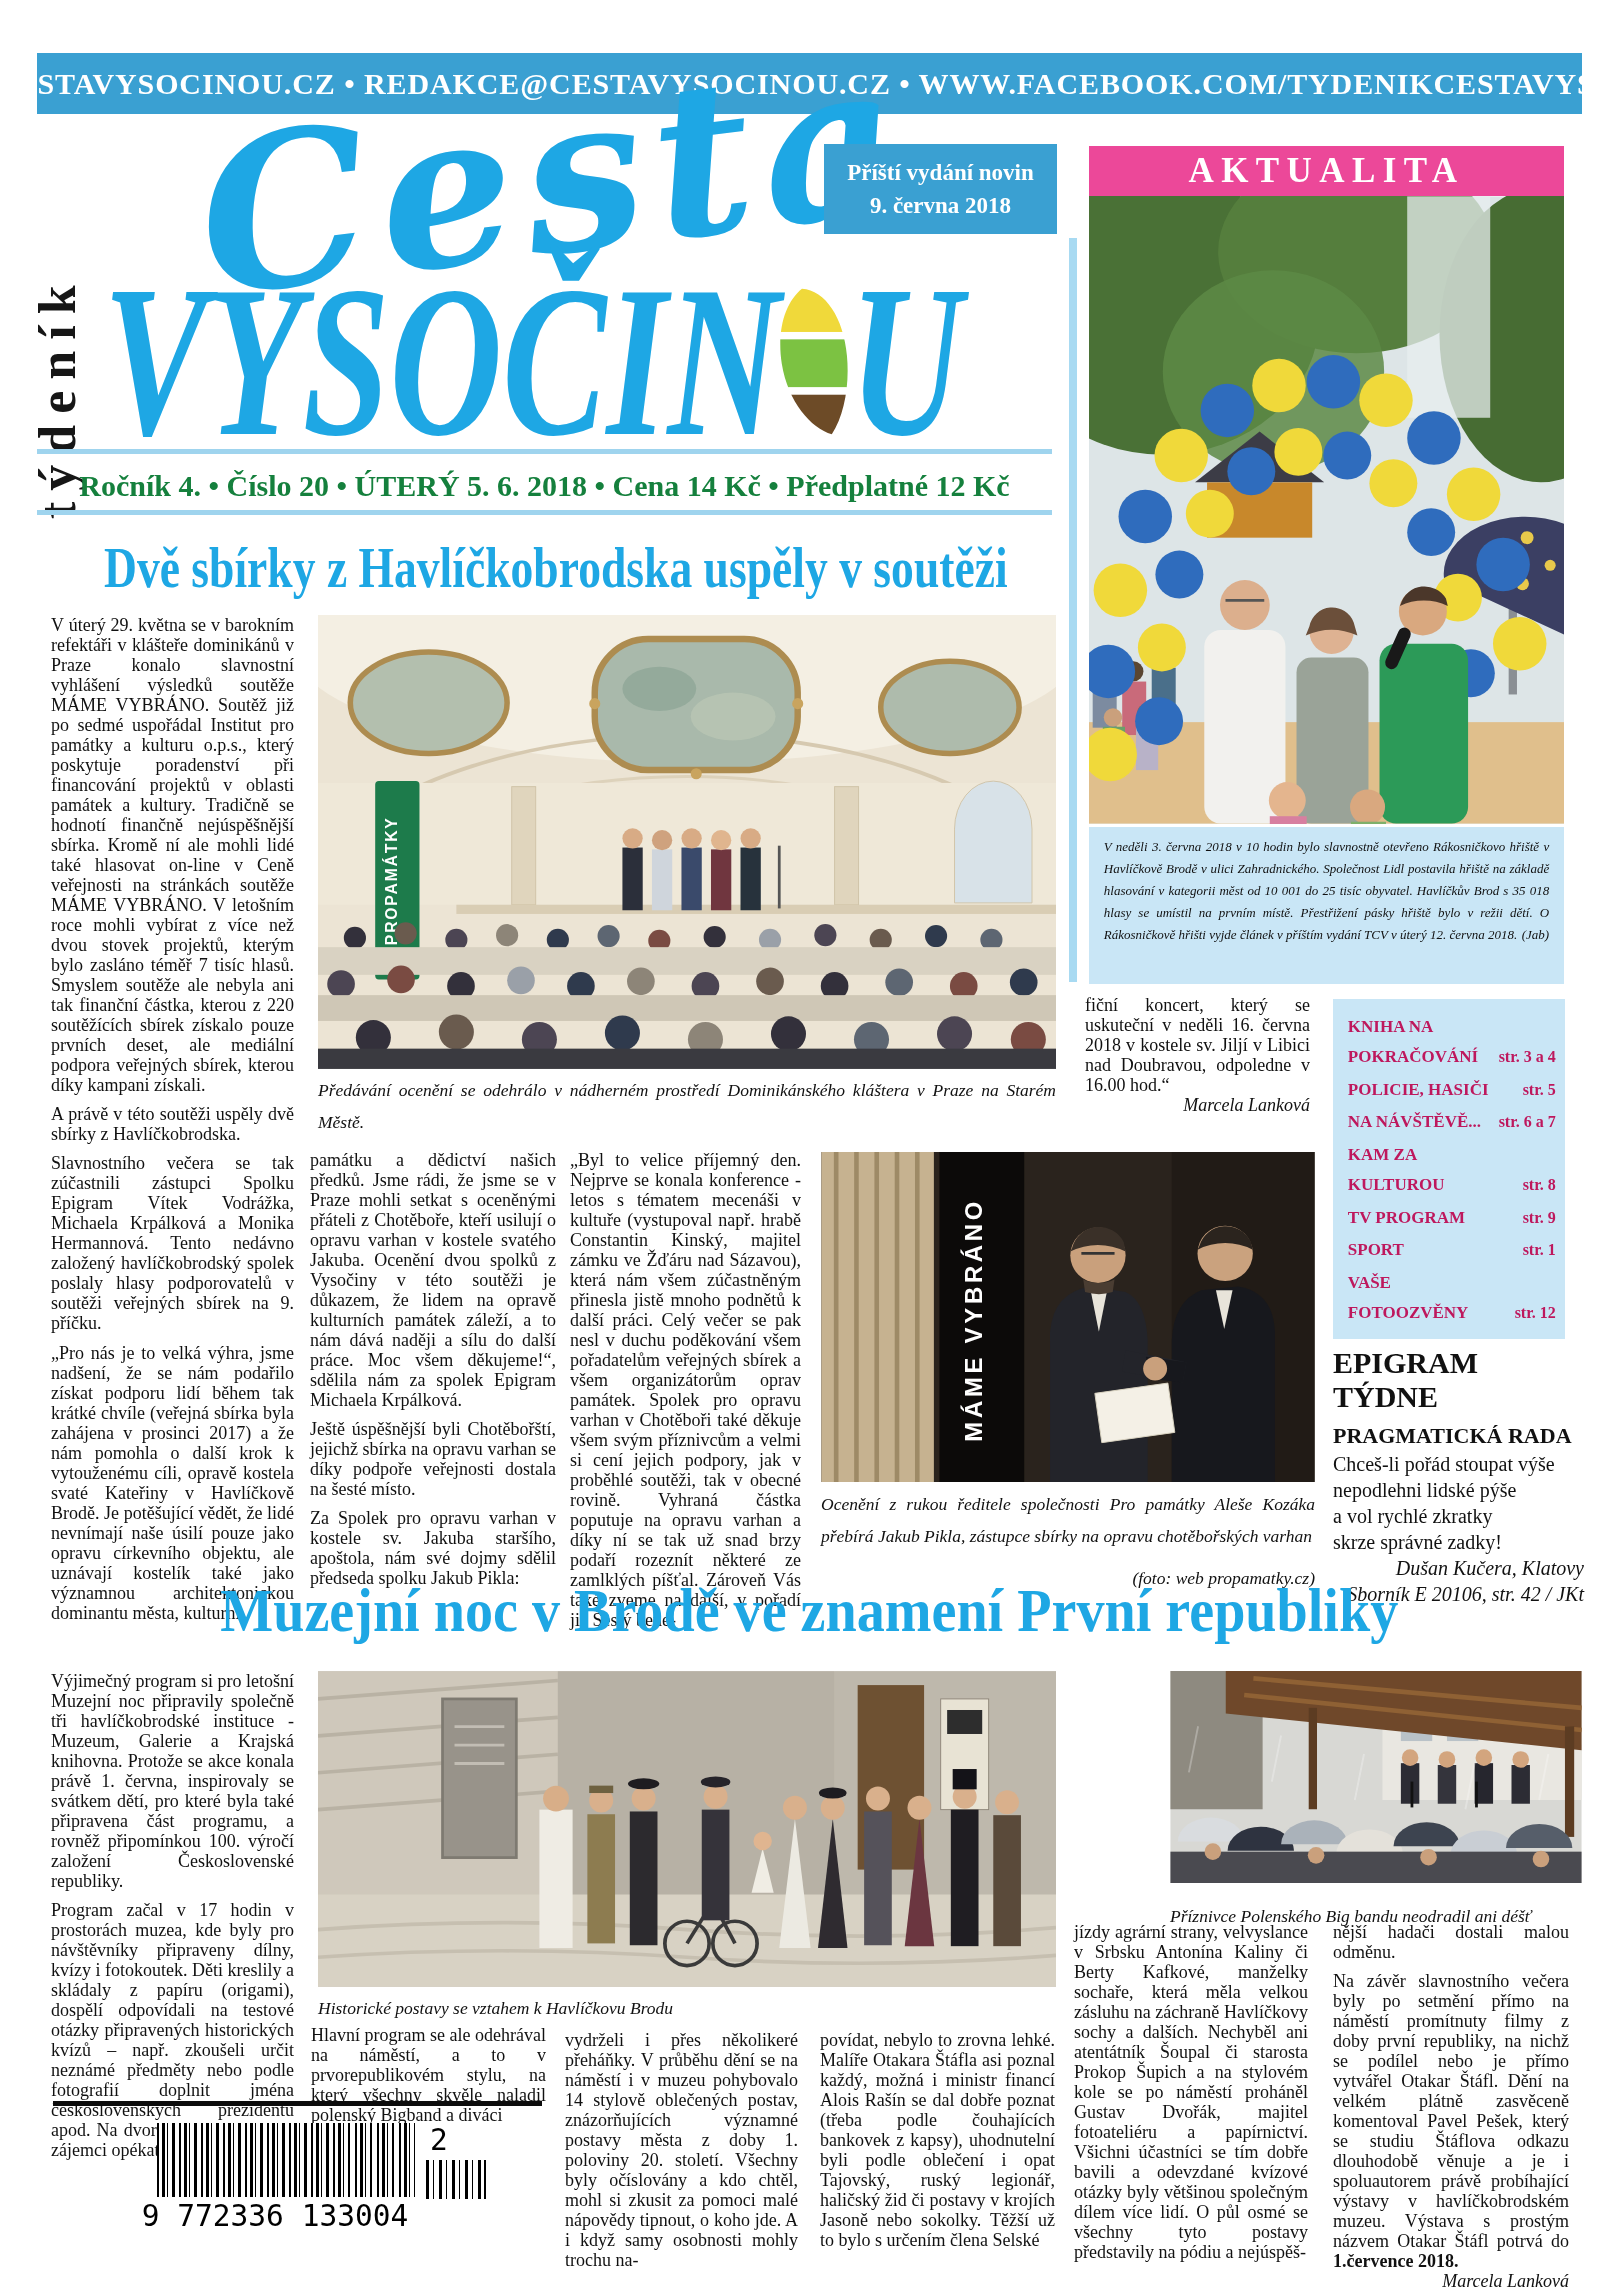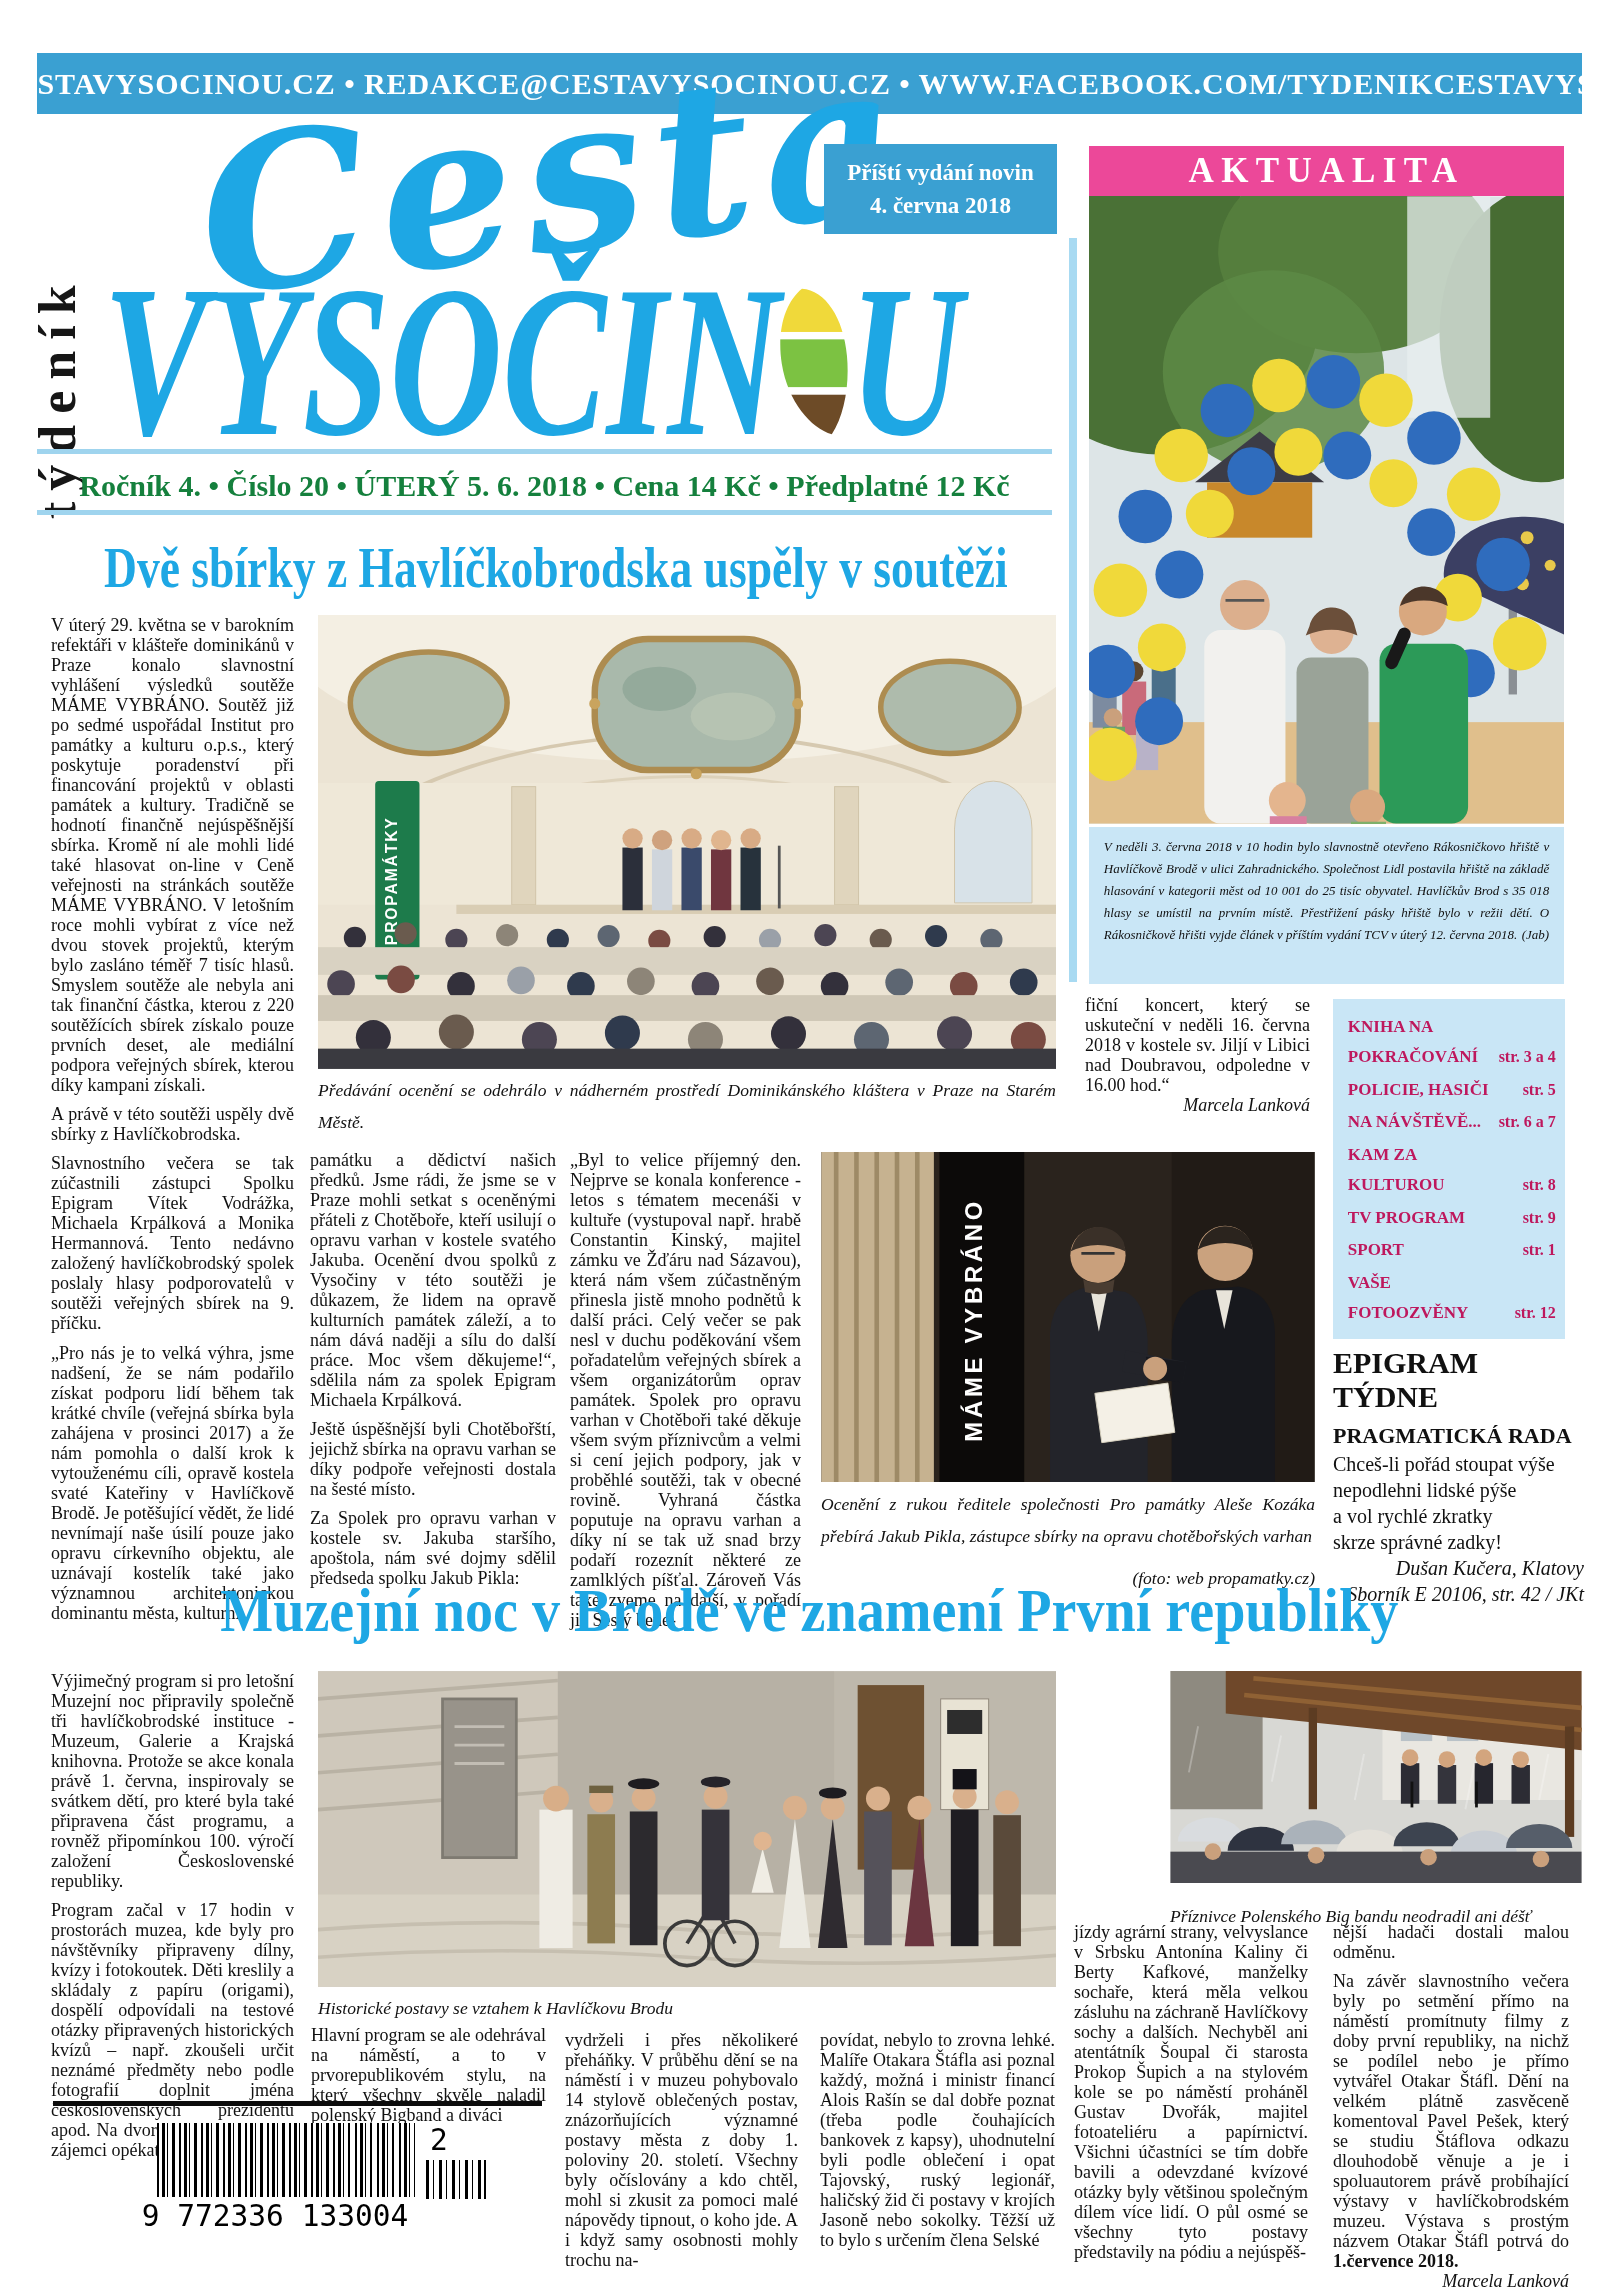--- a/index.html
+++ b/index.html
@@ -91,21 +91,21 @@
         <rect x="-20" y="52" width="160" height="8" fill="#ffffff"></rect>
         <rect x="-20" y="60" width="160" height="52" fill="#7cc242"></rect>
         <rect x="-20" y="112" width="160" height="8" fill="#ffffff"></rect>
         <rect x="-20" y="120" width="160" height="60" fill="#6d4b27"></rect>
       </g>
     </svg>
     <span>U</span>
   </div>
   <div class="abs next-issue">
     <div>Příští vydání novin</div>
-    <div>4. června 2018</div>
+    <div>9. června 2018</div>
   </div>
 
   <div class="abs rule-light" style="left:37px;top:449px;width:1015px;"></div>
   <div class="abs dateline">Ročník 4. • Číslo 20 • ÚTERÝ 5. 6. 2018 • Cena 14 Kč • Předplatné 12 Kč</div>
   <div class="abs rule-light" style="left:37px;top:510px;width:1015px;"></div>
   <div class="abs vrule"></div>
 
   <div class="abs akt-bar">
     <span>AKTUALITA</span>
   </div>

